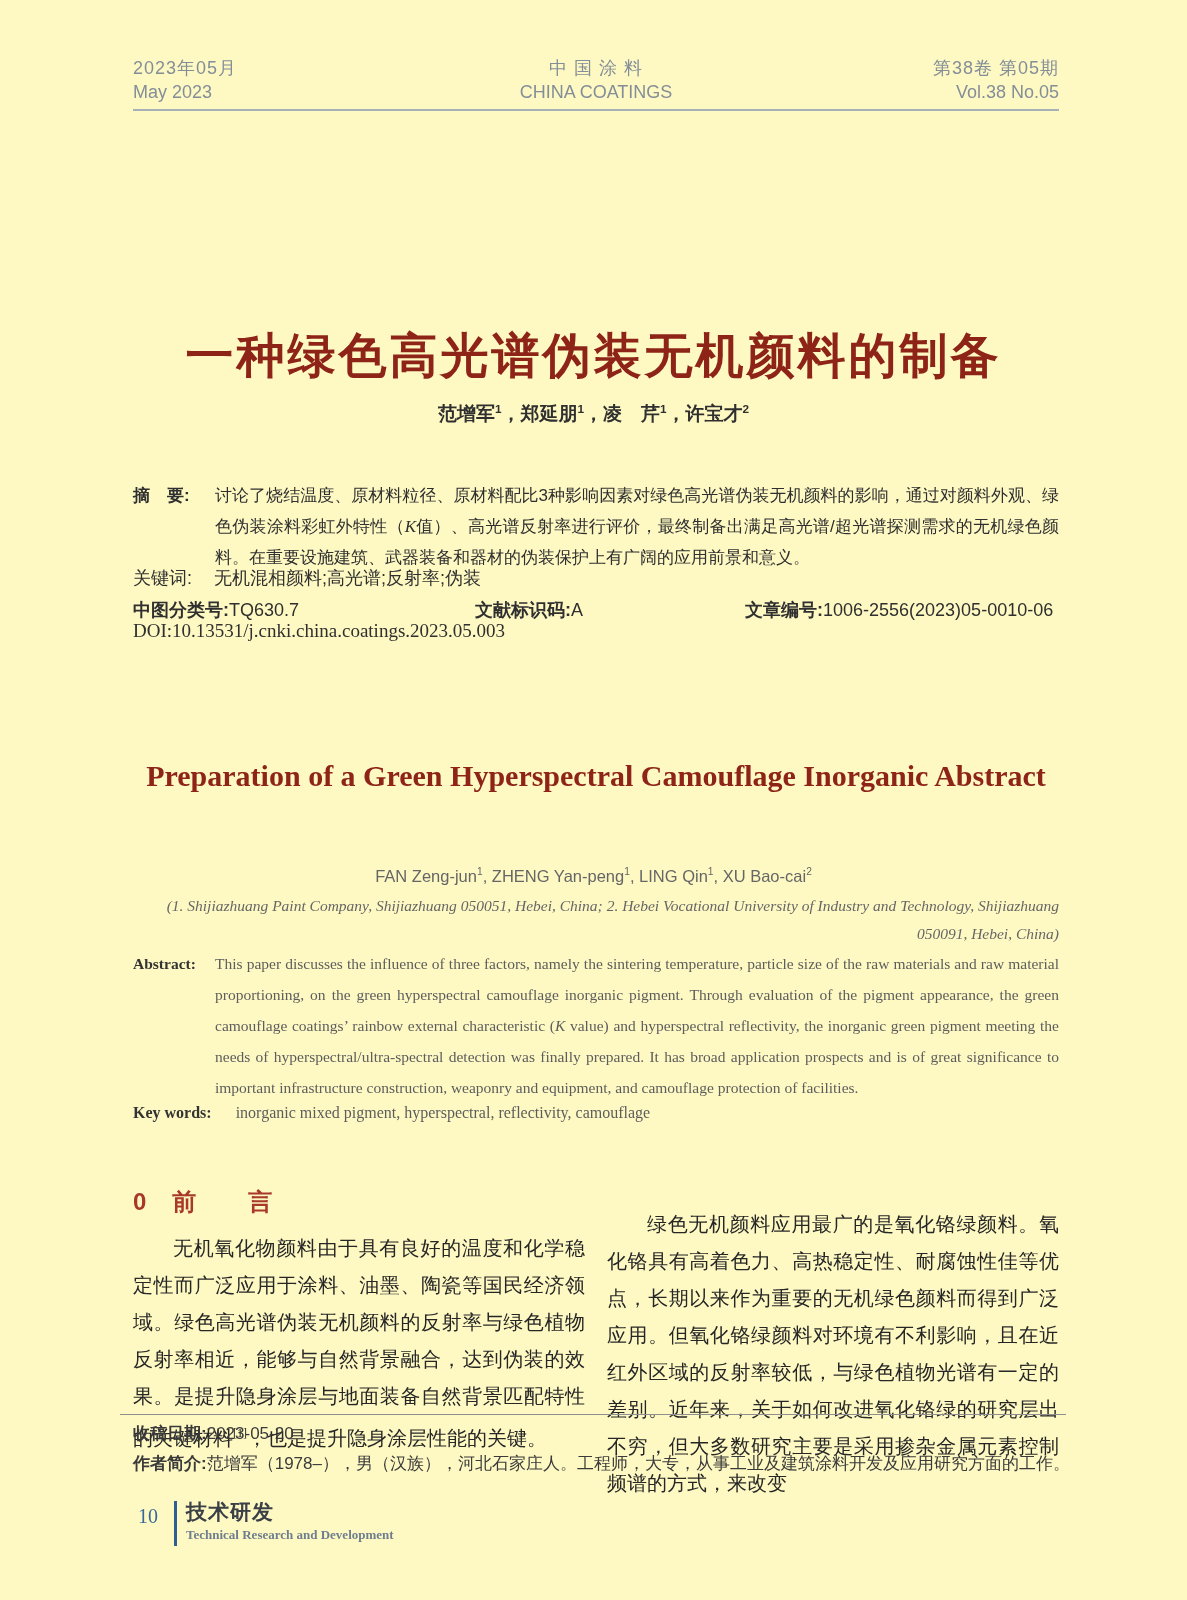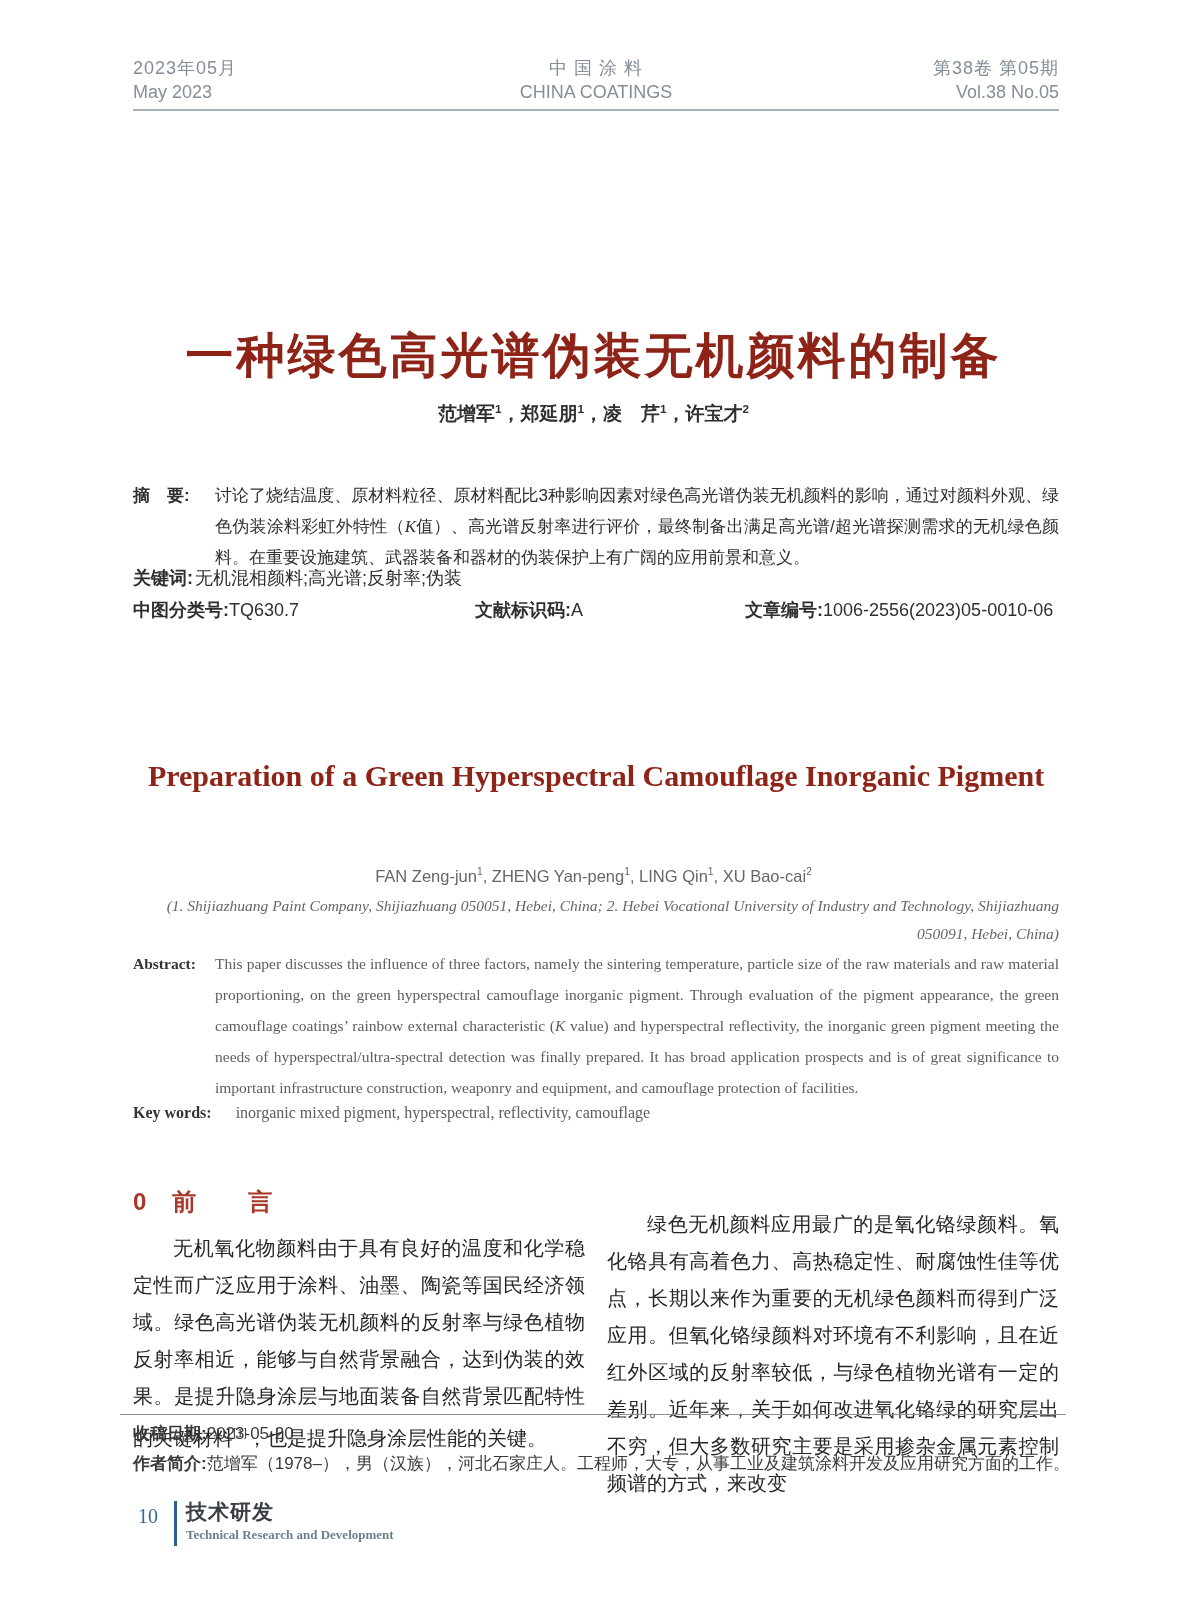--- a/index.html
+++ b/index.html
@@ -1,16 +1,16 @@
 <!DOCTYPE html>
 <html><head>
 <meta charset="utf-8">
 <style>
   html,body{margin:0;padding:0;background:#e8e8e8;}
-  .page{position:relative;width:1187px;height:1600px;background:#ffffff;margin:0 auto;
+  .page{position:relative;width:1187px;height:1600px;background:#fef9c3;margin:0 auto;
         font-family:"Liberation Sans",sans-serif;color:#2d2d2d;overflow:hidden;}
 
   
   .hdr-row{position:absolute;left:133px;width:926px;display:flex;color:#848e98;}
   .hdr-row .l{flex:1;text-align:left;}
   .hdr-row .c{flex:1.4;text-align:center;}
   .hdr-row .r{flex:1;text-align:right;}
   .hdr-cn{top:56px;font-size:18px;letter-spacing:1px;}
   .hdr-en{top:82px;font-size:18px;}
   .hdr-rule{position:absolute;top:109px;left:133px;width:926px;height:0;border-top:2px solid #a9b1b8;}
@@ -24,21 +24,21 @@
             font-size:18px;font-weight:600;color:#2f2f2f;}
   sup{font-size:0.62em;}
 
   
   .abstract-row{position:absolute;top:480px;left:133px;width:926px;display:flex;
                 font-size:17px;line-height:31px;color:#2f2f2f;}
   .abstract-label{font-weight:bold;width:82px;flex-shrink:0;white-space:nowrap;}
   .abstract-text{flex:1;text-align:justify;}
   .k-italic{font-style:italic;font-family:"Liberation Serif",serif;}
   .kw-row{position:absolute;top:566px;left:133px;width:926px;font-size:18px;color:#2f2f2f;}
-  .kw-label{font-weight:bold;margin-right:2px;}
+  .kw-label{font-weight:normal;margin-right:22px;}
   .meta-row{position:absolute;top:598px;left:133px;width:926px;height:26px;font-size:18px;color:#2f2f2f;}
   .meta-row .m{position:absolute;top:0;white-space:nowrap;}
   .m-clc{left:0;}
   .m-doc{left:342px;}
   .m-id{left:612px;}
   .m-label{font-weight:bold;}
   .doi{position:absolute;top:620px;left:133px;font-family:"Liberation Serif",serif;
        font-size:19px;color:#2f2f2f;}
 
   
@@ -112,22 +112,23 @@
 
   <div class="kw-row">
     <span class="kw-label">关键词:</span><span>无机混相颜料;高光谱;反射率;伪装</span>
   </div>
 
   <div class="meta-row">
     <span class="m m-clc"><span class="m-label">中图分类号:</span><span>TQ630.7</span></span>
     <span class="m m-doc"><span class="m-label">文献标识码:</span><span>A</span></span>
     <span class="m m-id"><span class="m-label">文章编号:</span><span>1006-2556(2023)05-0010-06</span></span>
   </div>
+  <div class="doi">DOI:10.13531/j.cnki.china.coatings.2023.05.003</div>
 
-  <div class="en-title">Preparation of a Green Hyperspectral Camouflage Inorganic Pigment</div>
+  <div class="en-title">Preparation of a Green Hyperspectral Camouflage Inorganic Abstract</div>
   <div class="en-authors"><span>FAN Zeng-jun</span><sup>1</sup><span>, ZHENG Yan-peng</span><sup>1</sup><span>, LING Qin</span><sup>1</sup><span>, XU Bao-cai</span><sup>2</sup></div>
   <div class="en-affil">(1. Shijiazhuang Paint Company, Shijiazhuang 050051, Hebei, China; 2. Hebei Vocational University of Industry and Technology, Shijiazhuang 050091, Hebei, China)</div>
 
   <div class="en-abs">
     <span class="en-abs-label">Abstract:</span>
     <span class="en-abs-text"><span>This paper discusses the influence of three factors, namely the sintering temperature, particle size of the raw materials and raw material proportioning, on the green hyperspectral camouflage inorganic pigment. Through evaluation of the pigment appearance, the green camouflage coatings’ rainbow external characteristic (</span><span class="k-italic">K</span><span> value) and hyperspectral reflectivity, the inorganic green pigment meeting the needs of hyperspectral/ultra-spectral detection was finally prepared. It has broad application prospects and is of great significance to important infrastructure construction, weaponry and equipment, and camouflage protection of facilities.</span></span>
   </div>
   <div class="en-kw">
     <span class="en-kw-label">Key words:</span><span>inorganic mixed pigment, hyperspectral, reflectivity, camouflage</span>
   </div>

